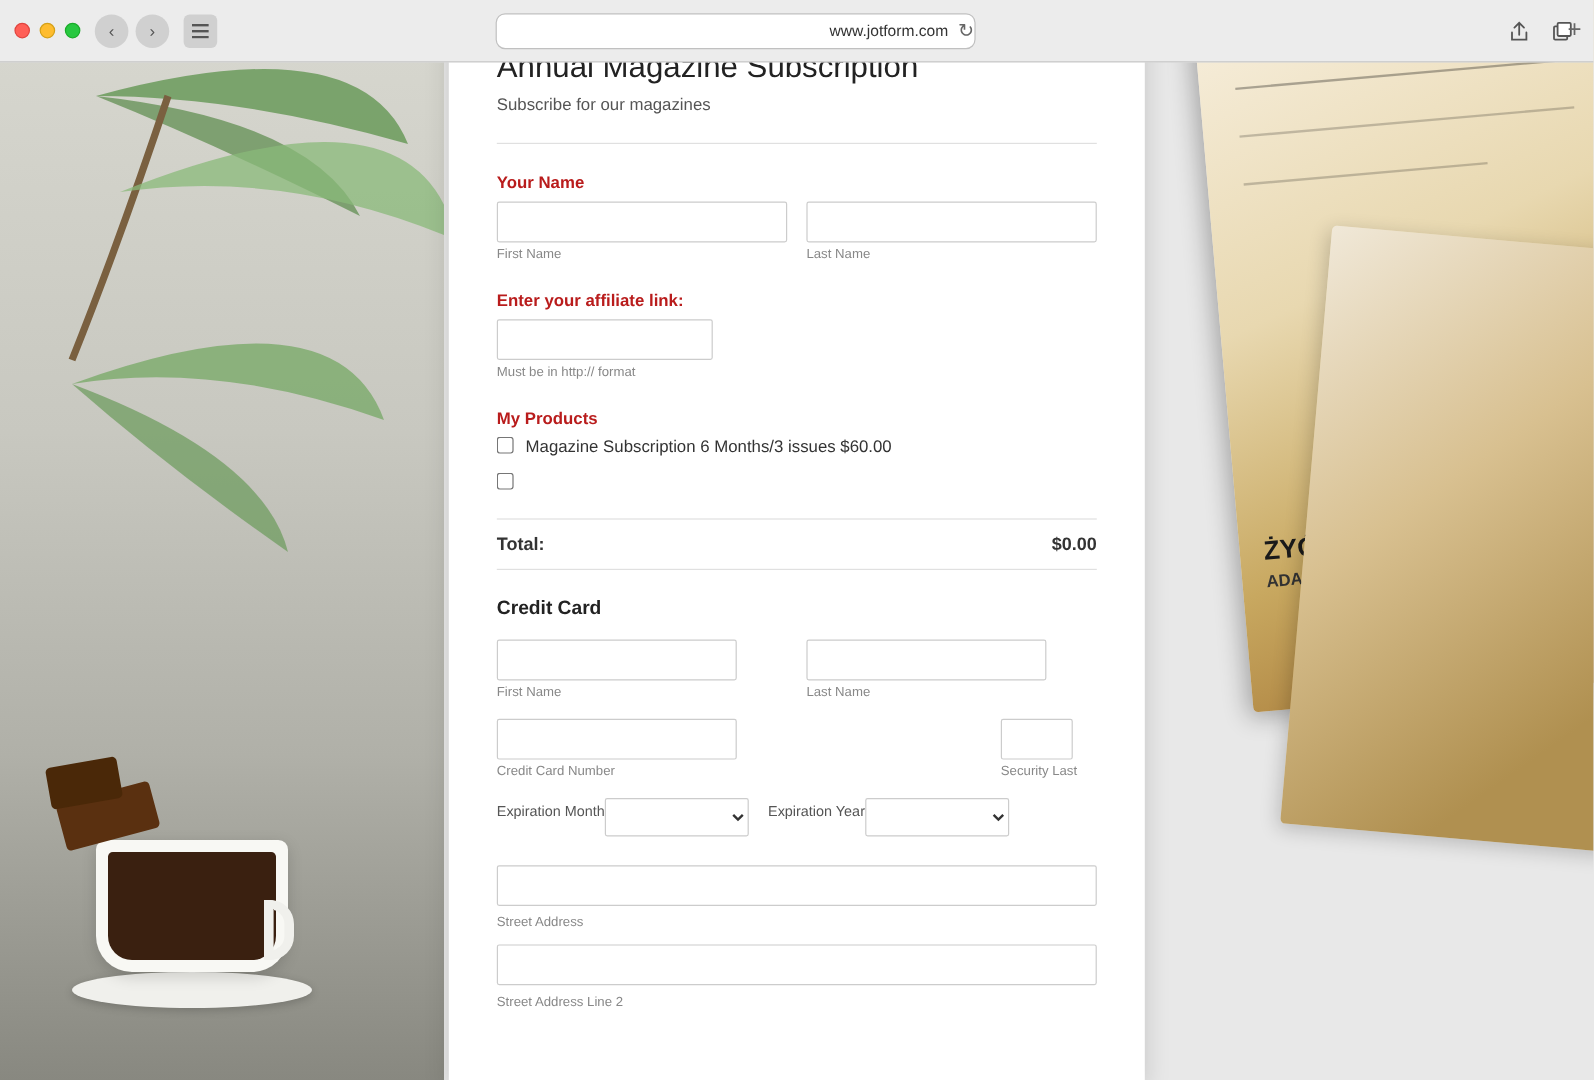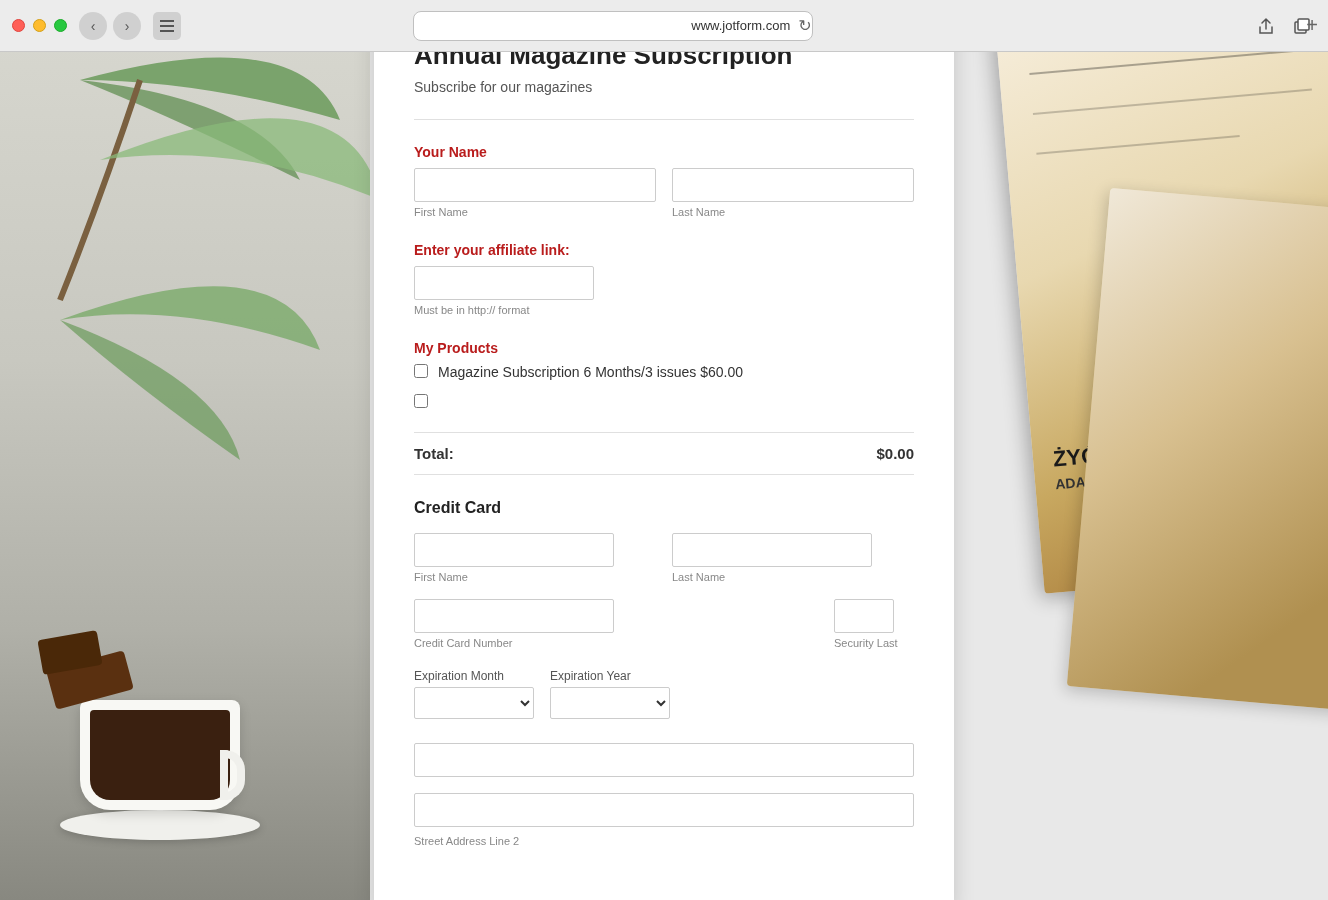--- a/index.html
+++ b/index.html
@@ -143,21 +143,21 @@
       width: 580px;
       min-height: 900px;
       background: white;
       padding: 40px 40px 40px 40px;
       box-shadow: 0 2px 20px rgba(0,0,0,0.15);
       overflow-y: auto;
     }
 
     .form-title {
       font-size: 26px;
-      font-weight: 700;
+      font-weight: 400;
       color: #222;
       margin-bottom: 8px;
     }
 
     .form-subtitle {
       font-size: 14px;
       color: #555;
       margin-bottom: 24px;
     }
 
@@ -282,21 +282,21 @@
     }
 
     .expiry-row {
       display: flex;
       gap: 16px;
       margin-bottom: 24px;
     }
 
     .expiry-col {
       display: flex;
-      flex-direction: column;
+      flex-direction: row;
     }
 
     .select-input {
       border: 1px solid #ccc;
       border-radius: 2px;
       height: 32px;
       padding: 0 6px;
       font-size: 13px;
       color: #333;
       background: white;
@@ -481,20 +481,21 @@
               <option value="2030">2030</option>
               <option value="2031">2031</option>
             </select>
           </div>
         </div>
       </div>
 
       <div class="field-group">
 
         <input type="text" class="billing-input-full" value="" style="">
+        <div class="field-sublabel">Street Address</div>
 
         <div style="margin-top:12px;">
           <input type="text" class="billing-input-full" value="" style="">
           <div class="field-sublabel">Street Address Line 2</div>
         </div>
 
         
       </div>
     </div>
   </div>

